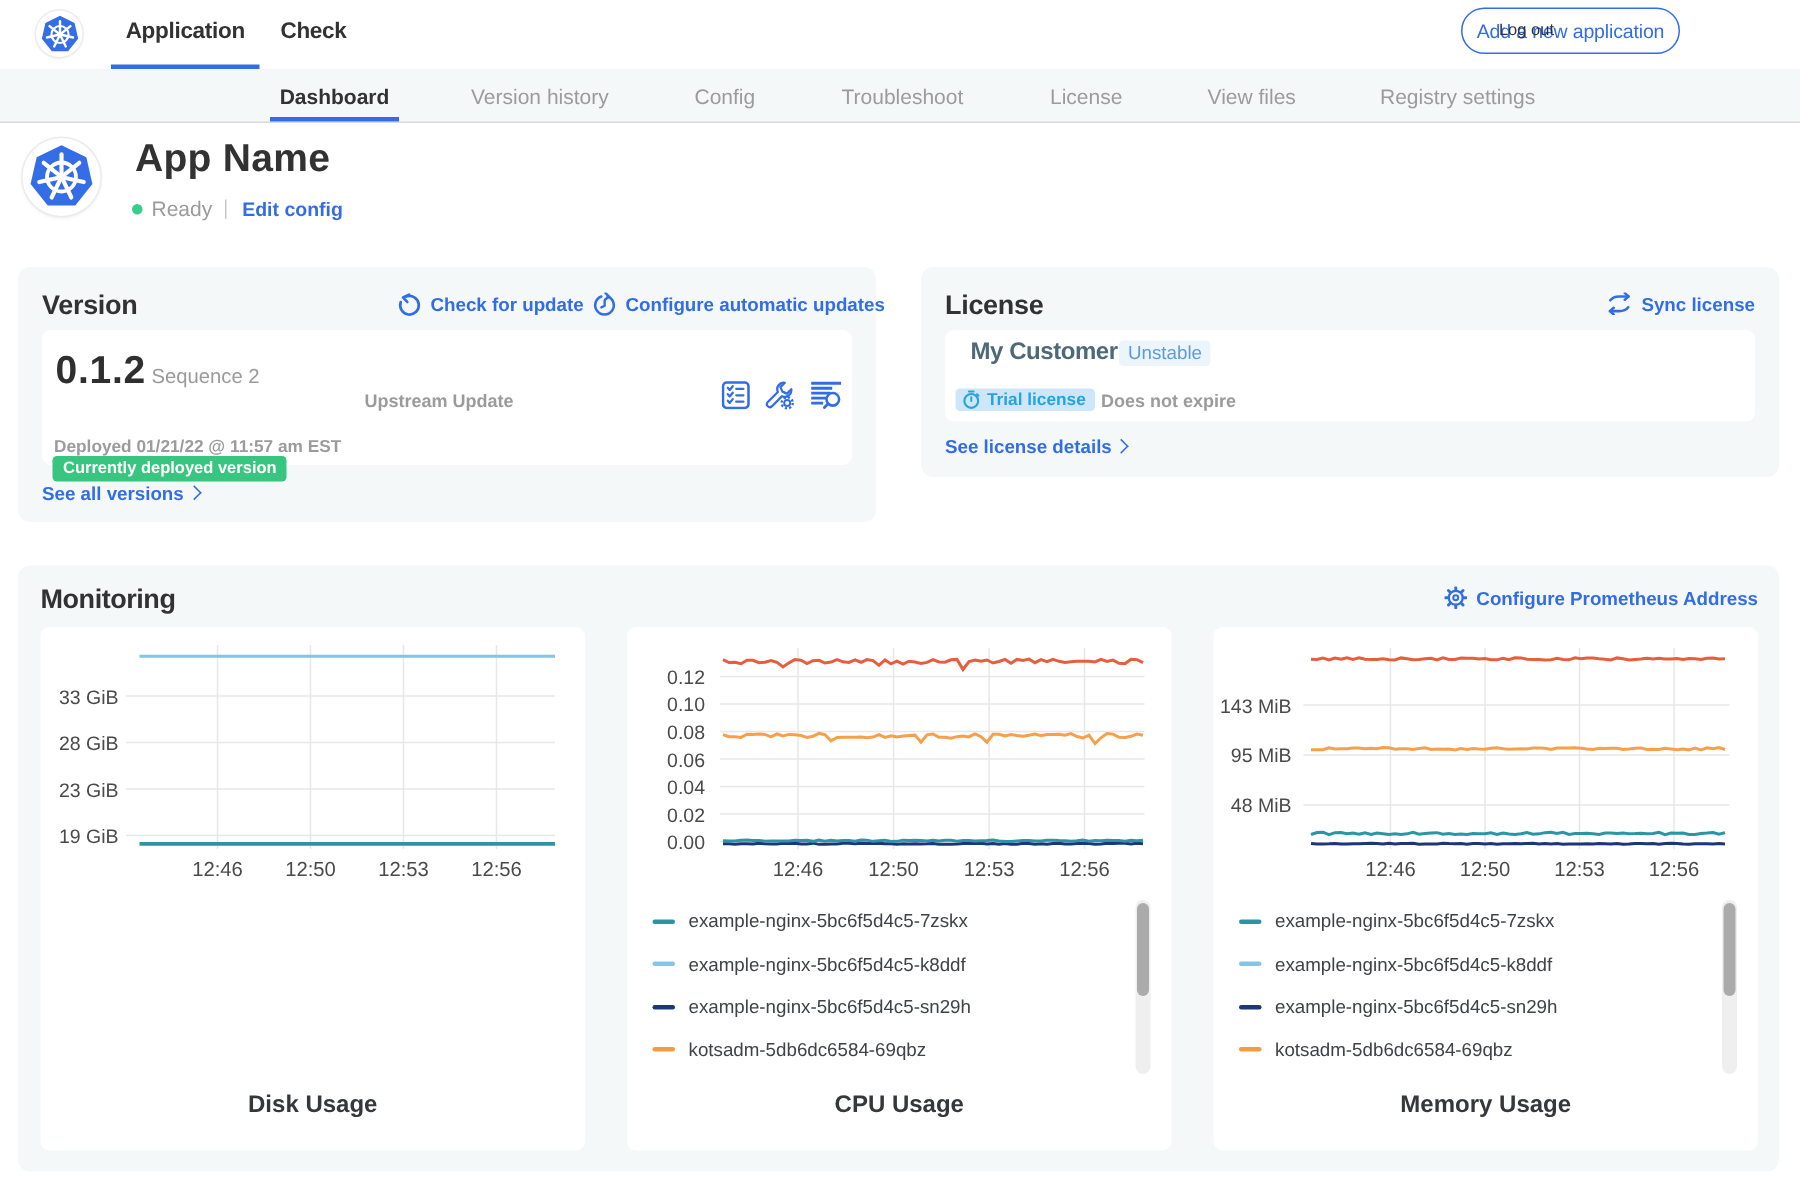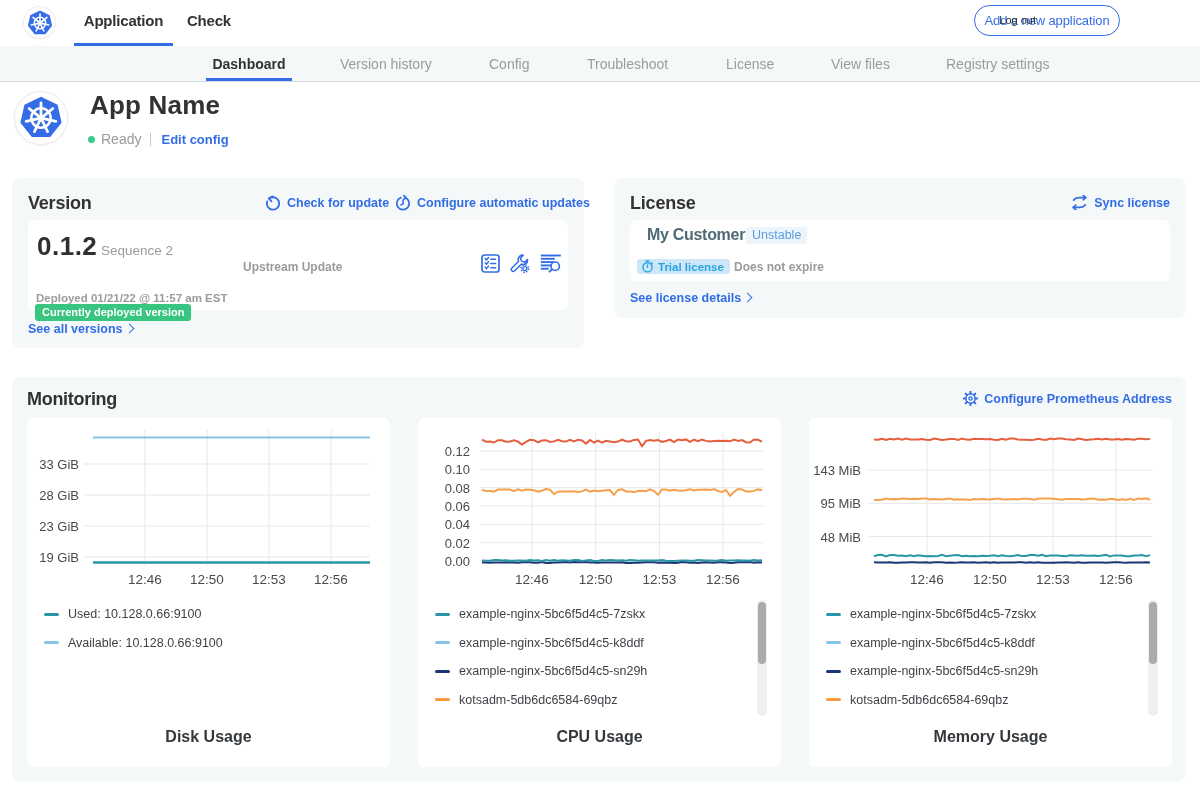--- a/index.html
+++ b/index.html
@@ -12,21 +12,21 @@
 .topnav { position:absolute; top:0; left:0; width:1048px; height:46px; background:#fff; }
 .navlogo { position:absolute; left:24px; top:7px; width:31px; height:31px; border-radius:50%; background:#fff; box-shadow:0 0 0 1px #ececec, 0 1px 2px rgba(0,0,0,.08); }
 .navtab { position:absolute; top:0; height:46px; line-height:41px; text-align:center; font-size:15px; font-weight:700; color:#323232; letter-spacing:-0.2px; }
 .tab-app { left:74px; width:99px; border-bottom:3px solid #326de6; }
 .tab-git { left:173px; width:72px; }
 .addbtn { position:absolute; left:974px; top:5px; width:146px; height:31px; border:1.5px solid #326de6; border-radius:16px; color:#326de6; font-size:13px; font-weight:400; letter-spacing:-0.1px; text-align:center; line-height:29px; background:#fff; }
 .logout { position:absolute; right:12px; top:0; height:46px; line-height:41px; font-size:11px; color:#323232; font-weight:400; }
 
 
 .subnav { position:absolute; top:46px; left:0; width:1200px; height:36px; background:#f5f8f9; border-bottom:1px solid #d5dbe0; }
-.snitem { position:absolute; top:0; height:35px; line-height:36px; font-size:14px; color:#9b9b9b;margin-left:26px; }
+.snitem { position:absolute; top:0; height:35px; line-height:36px; font-size:14px; color:#9b9b9b; }
 .sn-active { color:#323232; font-weight:700; border-bottom:3px solid #326de6; text-align:center; }
 
 
 .appicon { position:absolute; left:15px; top:92px; width:52px; height:52px; border-radius:50%; background:#fff; box-shadow:0 0 0 1px #ebebeb, 0 1px 3px rgba(0,0,0,.1); }
 .appname { position:absolute; left:90px; top:89px; font-size:26px; line-height:33px; font-weight:700; color:#323232; letter-spacing:0.2px; }
 .statusrow { position:absolute; left:88px; top:131px; height:16px; display:flex; align-items:center; }
 .dot { width:7px; height:7px; border-radius:50%; background:#38cc8e; margin-right:6px; }
 .ready { font-size:14px; color:#9b9b9b; }
 .vsep { width:1px; height:13px; background:#c4c7ca; margin-left:9px; margin-right:10px; }
 .editcfg { font-size:13px; font-weight:700; color:#326de6; }
@@ -221,30 +221,20 @@
         <text x="52.0" y="82.0" fill="#4a4a4a" font-size="13" text-anchor="end">28 GiB</text>
         <text x="52.0" y="113.0" fill="#4a4a4a" font-size="13" text-anchor="end">23 GiB</text>
         <text x="52.0" y="144.0" fill="#4a4a4a" font-size="13" text-anchor="end">19 GiB</text>
         <line x1="66" y1="19.5" x2="343" y2="19.5" stroke="#85c4e6" stroke-width="2"></line>
         <line x1="66" y1="144.5" x2="343" y2="144.5" stroke="#2a96a5" stroke-width="2.5"></line>
         <text x="118.0" y="166.0" fill="#4a4a4a" font-size="13.5" text-anchor="middle">12:46</text>
         <text x="180.0" y="166.0" fill="#4a4a4a" font-size="13.5" text-anchor="middle">12:50</text>
         <text x="242.0" y="166.0" fill="#4a4a4a" font-size="13.5" text-anchor="middle">12:53</text>
         <text x="304.0" y="166.0" fill="#4a4a4a" font-size="13.5" text-anchor="middle">12:56</text>
       </svg>
-    <div class="legend">
-      <div class="legrow">
-          <span class="dash" style="background:#2a96a5;"></span>
-          <span class="legtext">Used: 10.128.0.66:9100</span>
-        </div>
-      <div class="legrow">
-          <span class="dash" style="background:#85c4e6;"></span>
-          <span class="legtext">Available: 10.128.0.66:9100</span>
-        </div>
-    </div>
     <div class="charttitle">Disk Usage</div>
   </div>
 
   <div class="chartpanel" style="left:406px;">
     <svg width="363" height="178" viewBox="0 0 363 178" style="position:absolute;left:0;top:0;" fill="none">
         <line x1="62.0" y1="33.0" x2="345.0" y2="33.0" stroke="#e7e7e7" stroke-width="1"></line>
         <line x1="62.0" y1="51.3" x2="345.0" y2="51.3" stroke="#e7e7e7" stroke-width="1"></line>
         <line x1="62.0" y1="69.7" x2="345.0" y2="69.7" stroke="#e7e7e7" stroke-width="1"></line>
         <line x1="62.0" y1="88.0" x2="345.0" y2="88.0" stroke="#e7e7e7" stroke-width="1"></line>
         <line x1="62.0" y1="106.3" x2="345.0" y2="106.3" stroke="#e7e7e7" stroke-width="1"></line>

